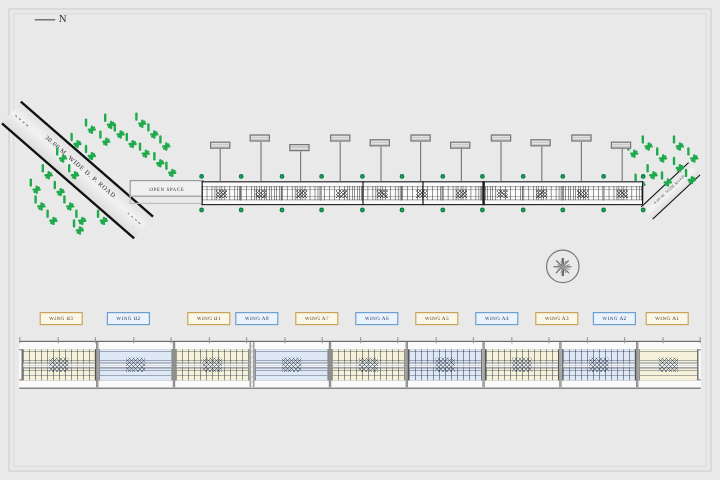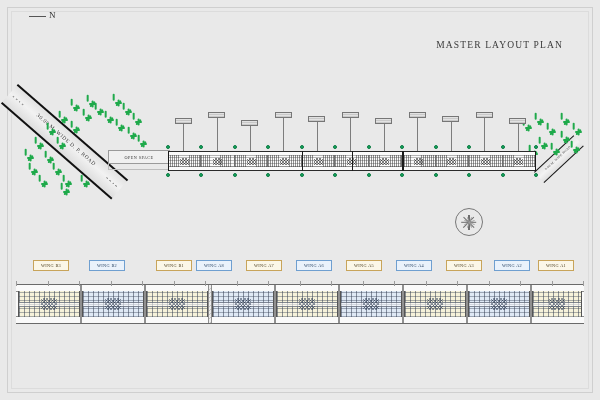--- a/index.html
+++ b/index.html
@@ -240,21 +240,20 @@
   }
 </style>
 </head>
 <body>
 
 <div id="sheet">
 
   <div id="frame-outer"></div>
   <div id="frame-inner"></div>
 
-  <div id="title">MASTER LAYOUT PLAN</div>
 
   <div id="dp-road">
     <div class="band"></div>
     <div class="tick" style="left:4px"></div>
     <div class="tick" style="left:128px"></div>
     <div class="rd-label">30.00 M. WIDE D. P. ROAD</div>
   </div>
 
   <div id="side-road">
     <div class="band"></div>

